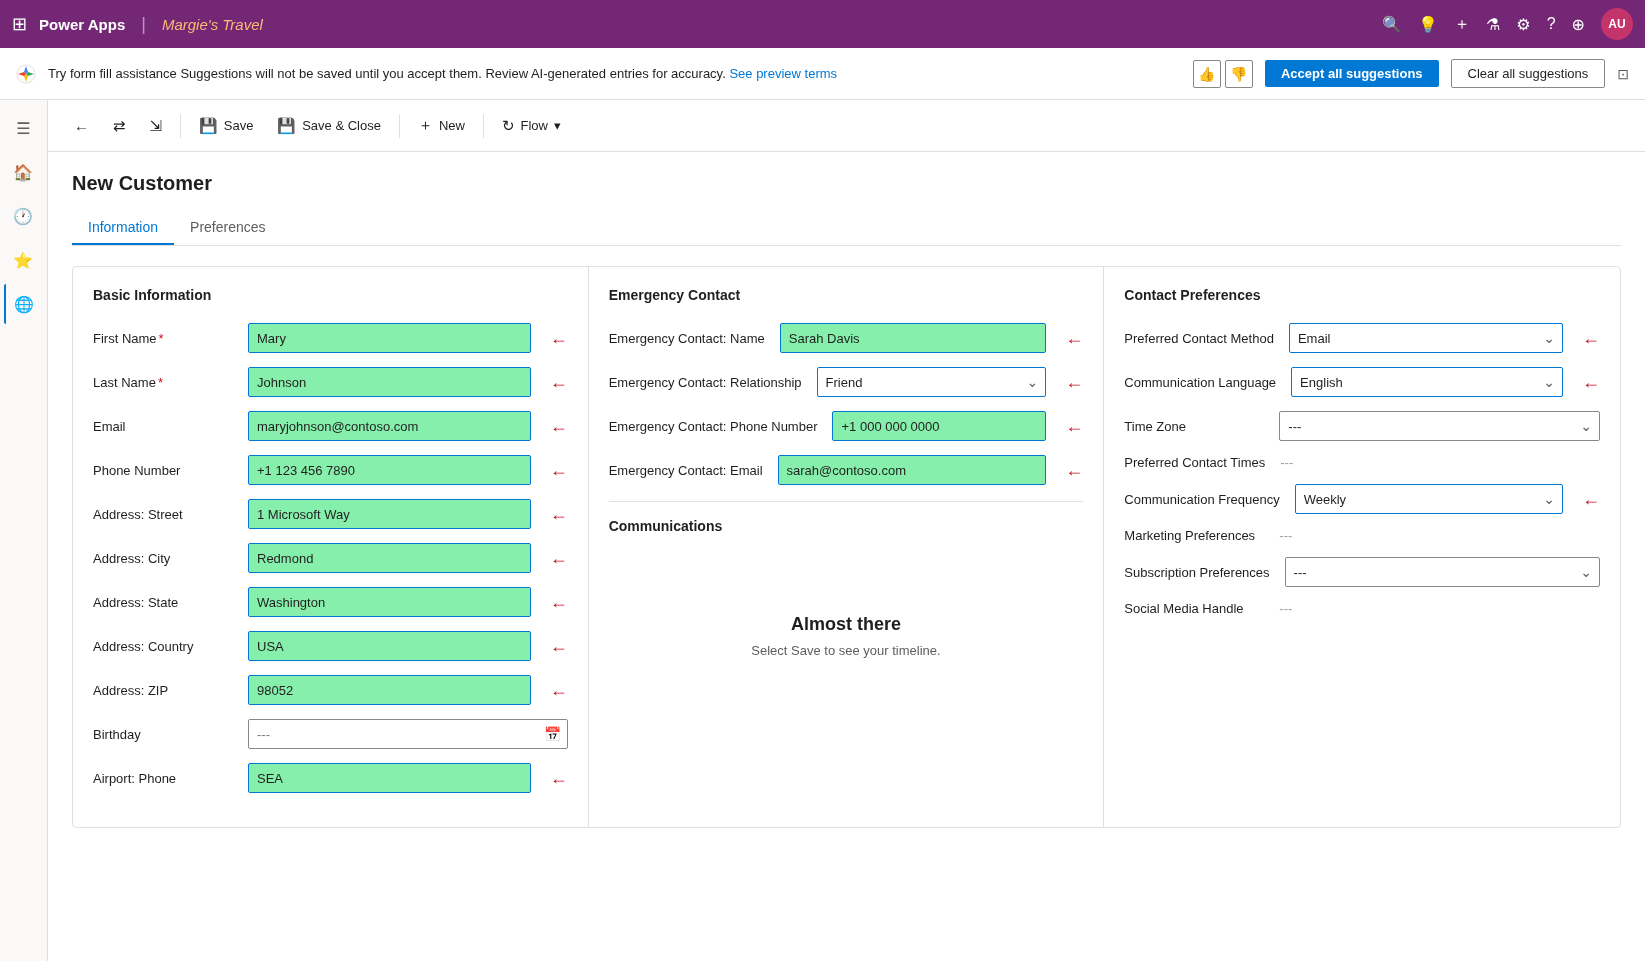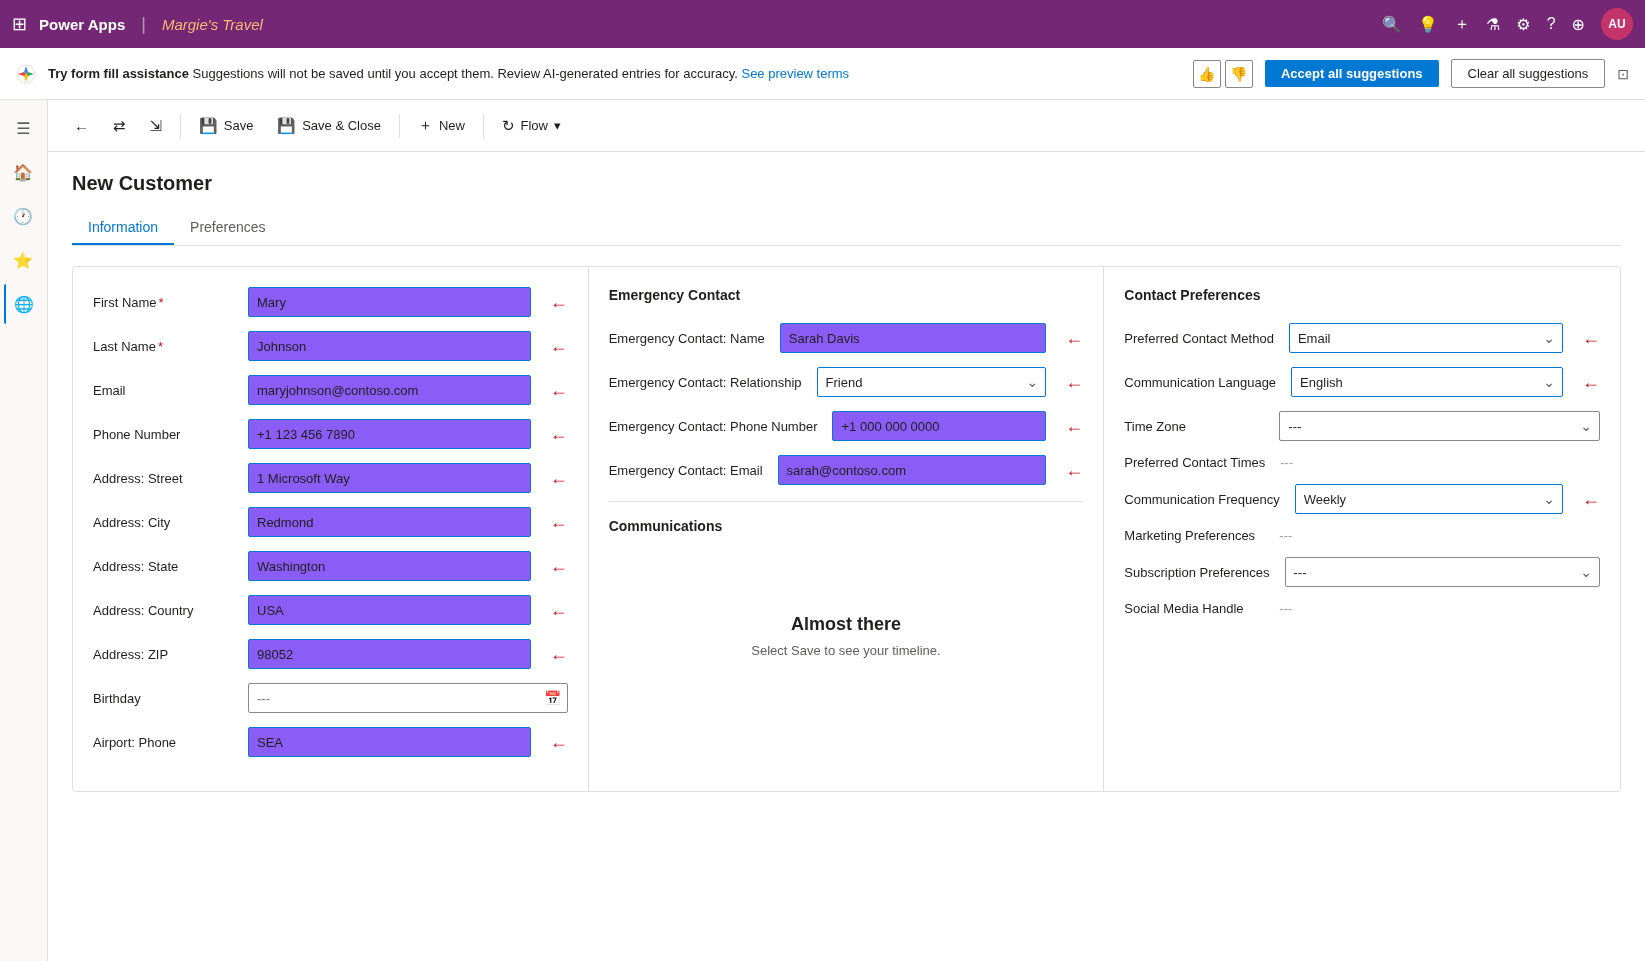--- a/index.html
+++ b/index.html
@@ -28,21 +28,21 @@
       background: white;
       border-bottom: 1px solid #e1dfdd;
       height: 52px;
       display: flex;
       align-items: center;
       padding: 0 16px;
       gap: 12px;
     }
     .google-icon { width: 20px; height: 20px; }
     .suggestion-text { font-size: 13px; color: #201f1e; flex: 1; }
-    .suggestion-text strong { font-weight: 700; }
+    .suggestion-text strong { font-weight: 400; }
     .suggestion-text a { color: #0078d4; text-decoration: none; }
     .suggestion-thumbs { display: flex; gap: 4px; }
     .thumb-btn { background: none; border: 1px solid #8a8886; border-radius: 2px; width: 28px; height: 28px; cursor: pointer; display: flex; align-items: center; justify-content: center; font-size: 14px; }
     .btn-accept { background: #0078d4; color: #ffffff; border: none; padding: 6px 16px; font-size: 13px; font-weight: 600; cursor: pointer; border-radius: 2px; white-space: nowrap; }
     .btn-clear { background: white; color: #201f1e; border: 1px solid #8a8886; padding: 6px 16px; font-size: 13px; cursor: pointer; border-radius: 2px; white-space: nowrap; }
 
     
     .app-layout { display: flex; height: calc(100vh - 48px - 52px); }
     .left-sidebar {
       width: 48px;
@@ -96,21 +96,21 @@
     .field-label .required { color: #c50f1f; margin-left: 2px; }
     .field-input-wrap { flex: 1; position: relative; display: flex; align-items: center; }
     .field-input {
       width: 100%;
       height: 30px;
       border: 1px solid #8a8886;
       border-radius: 2px;
       padding: 0 8px;
       font-size: 13px;
       color: #201f1e;
-      background: #8b5cf6;
+      background: #86efac;
       outline: none;
     }
     .field-input.highlighted { border-color: #0078d4; border-width: 1.5px; }
     .field-select {
       width: 100%;
       height: 30px;
       border: 1px solid #8a8886;
       border-radius: 2px;
       padding: 0 8px;
       font-size: 13px;
@@ -232,20 +232,21 @@
       <h1 class="form-title">New Customer</h1>
 
       <div class="tabs">
         <div class="tab active">Information</div>
         <div class="tab">Preferences</div>
       </div>
 
       <div class="form-grid">
 
         <div class="form-section">
+          <div class="section-title">Basic Information</div>
 
           <div class="field-row">
             <div class="field-label">First Name<span class="required">*</span></div>
             <div class="field-input-wrap">
               <input class="field-input highlighted" type="text" value="Mary" style="">
             </div>
             <span class="arrow-indicator">←</span>
           </div>
 
           <div class="field-row">

